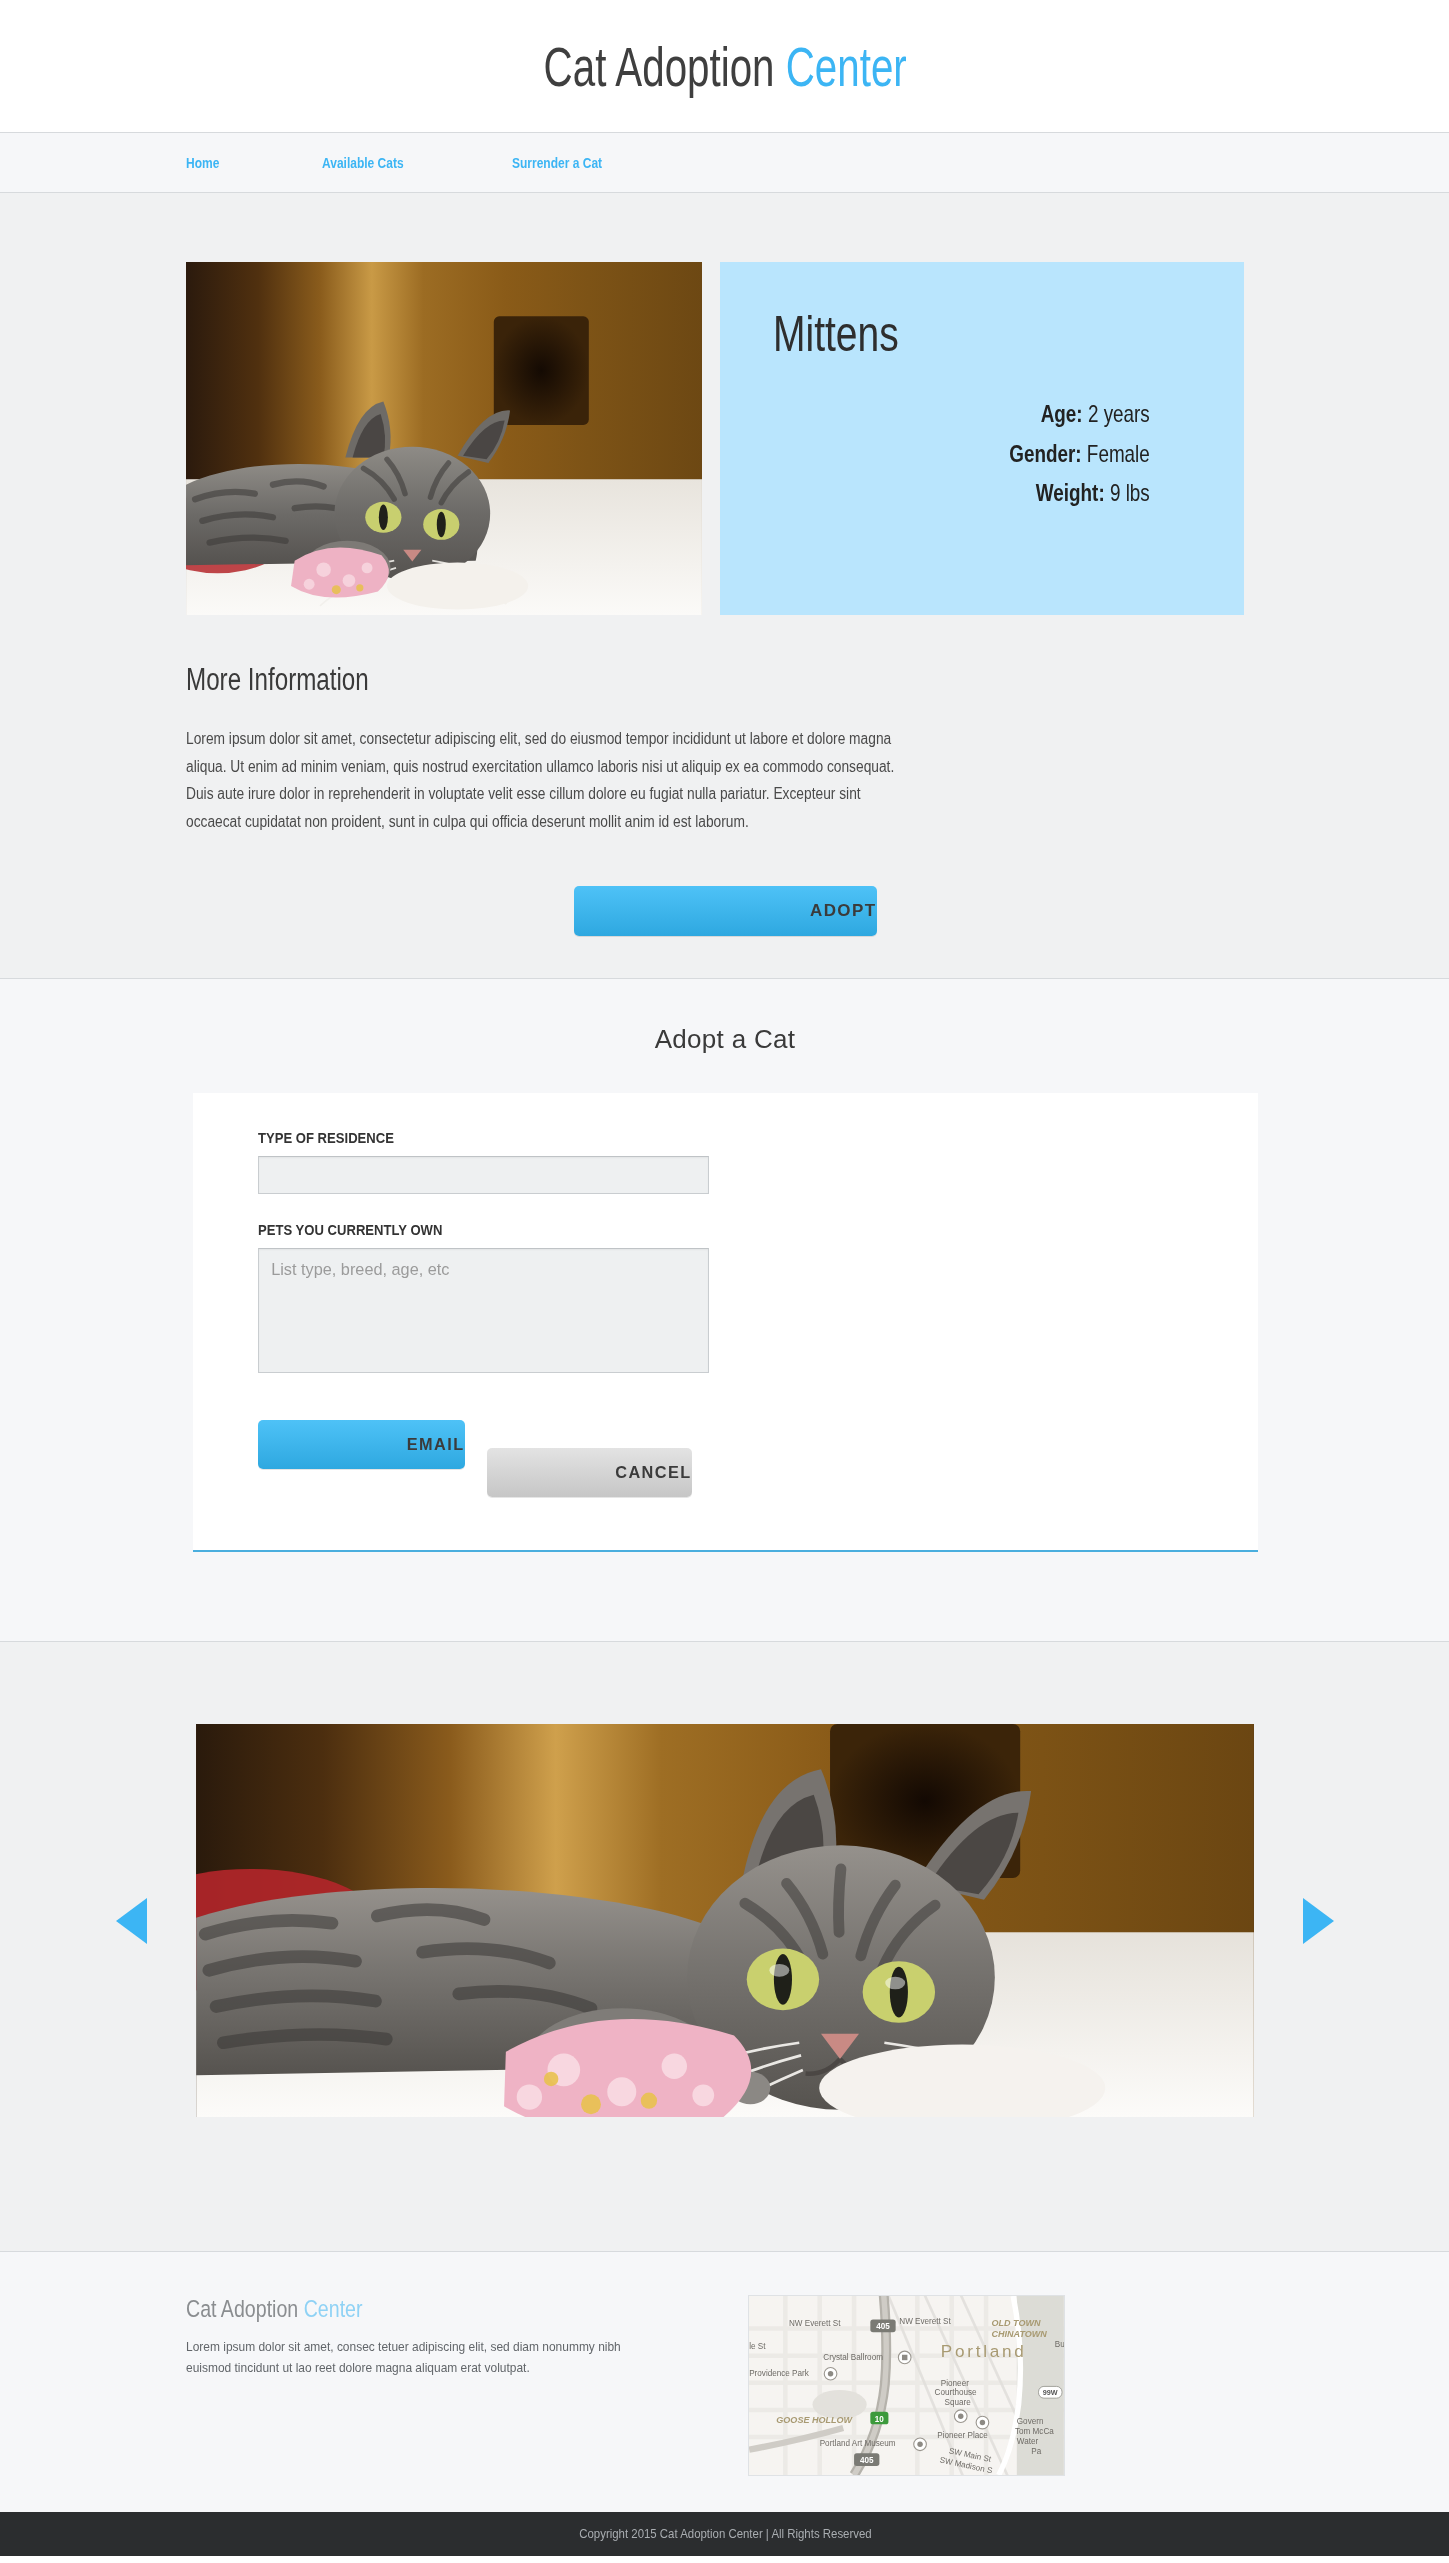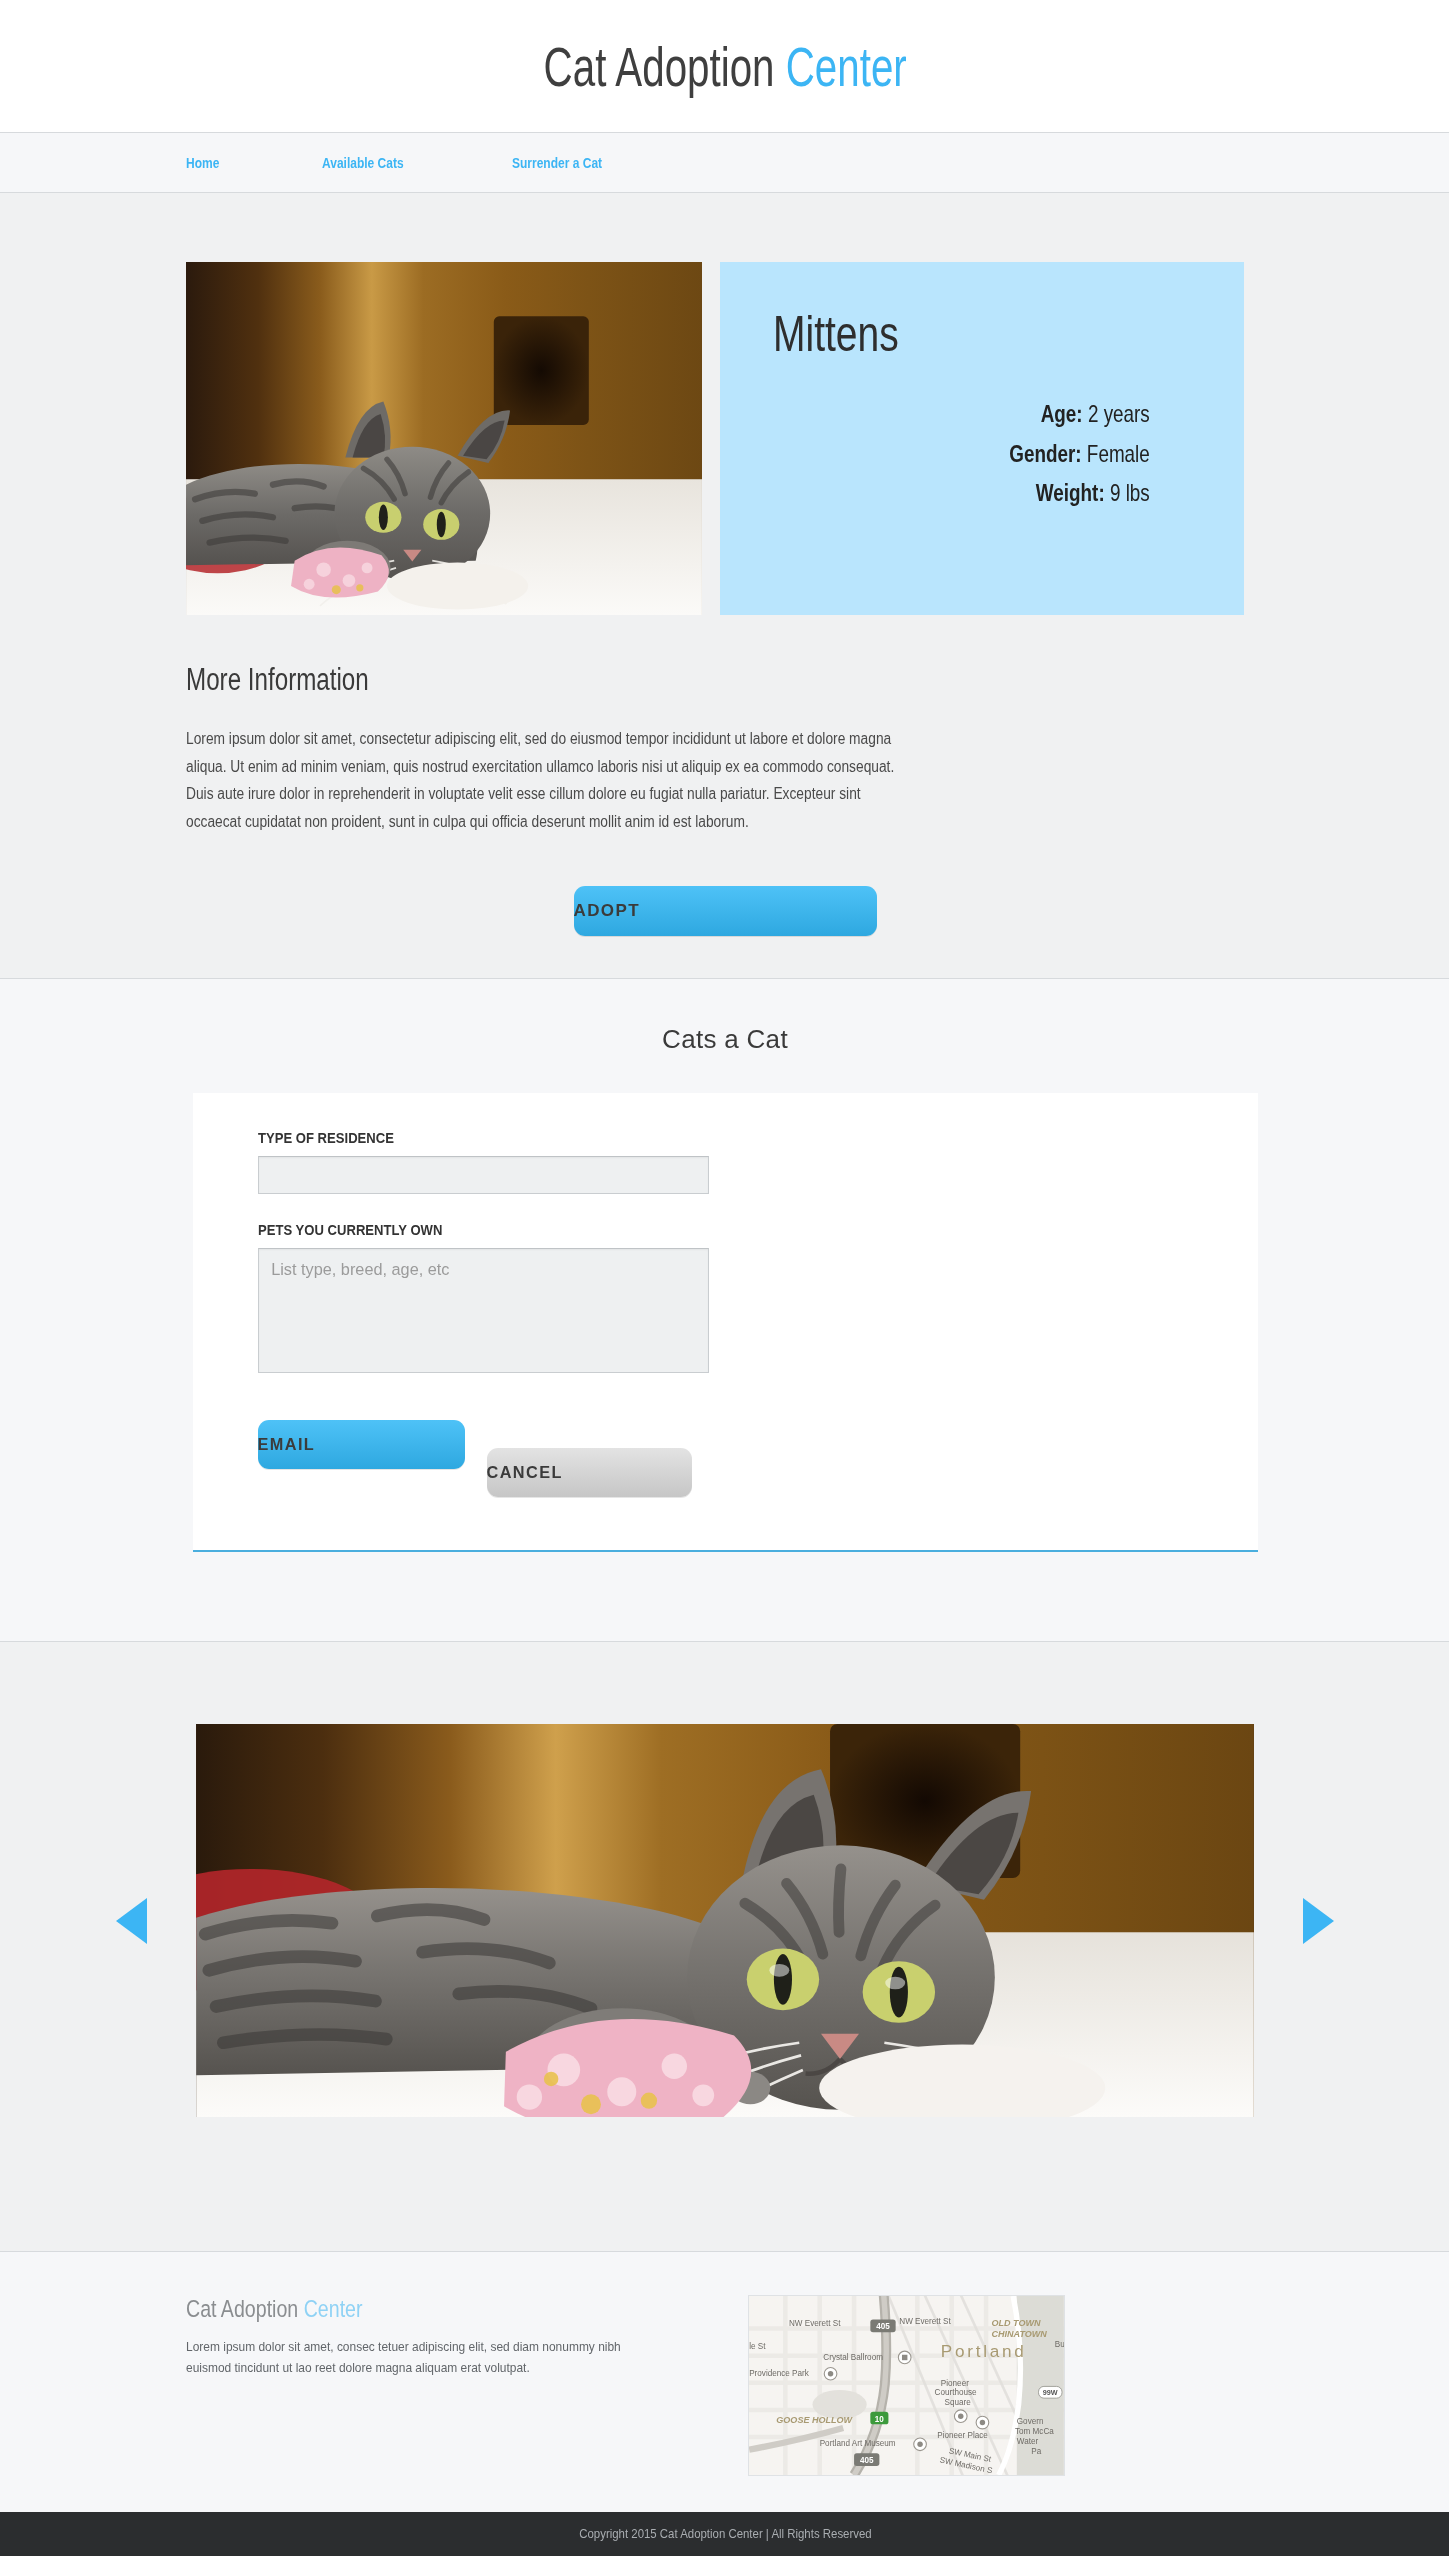--- a/index.html
+++ b/index.html
@@ -119,27 +119,27 @@
     line-height: 1.72;
     color: #4a4a4a;
     transform: scaleX(0.86);
     transform-origin: left top;
     text-align: left;
   }
 
   .adopt-wrap { margin-top: 51px; display: flex; justify-content: center; }
   .btn {
     border: none;
-    border-radius: 11px;
+    border-radius: 5px;
     font-family: "Liberation Sans", sans-serif;
     font-weight: 700;
     letter-spacing: 1.4px;
     color: #3b3b3b;
     cursor: pointer;
-    text-align: left;
+    text-align: right;
   }
   .btn-blue {
     background: linear-gradient(to bottom, #4ec2f7 0%, #2ea8e0 100%);
     box-shadow: 0 0.9px 0 rgba(0,0,0,0.10);
   }
   .btn-gray {
     background: linear-gradient(to bottom, #e3e3e3 0%, #c6c6c6 100%);
     box-shadow: 0 0.9px 0 rgba(0,0,0,0.10);
     margin-top: 28px;
   }
@@ -465,21 +465,21 @@
       <div class="more-heading">More Information</div>
       <div class="more-body">Lorem ipsum dolor sit amet, consectetur adipiscing elit, sed do eiusmod tempor incididunt ut labore et dolore magna aliqua. Ut enim ad minim veniam, quis nostrud exercitation ullamco laboris nisi ut aliquip ex ea commodo consequat. Duis aute irure dolor in reprehenderit in voluptate velit esse cillum dolore eu fugiat nulla pariatur. Excepteur sint occaecat cupidatat non proident, sunt in culpa qui officia deserunt mollit anim id est laborum.</div>
 
       <div class="adopt-wrap">
         <button class="btn btn-blue btn-adopt">ADOPT</button>
       </div>
     </div>
   </div>
 
   <div class="section-form">
-    <div class="form-title">Cats a Cat</div>
+    <div class="form-title">Adopt a Cat</div>
     <div class="wrap" style="width:1065px;">
       <div class="form-card">
 
 
         <div class="col">
           <div class="field-label">TYPE OF RESIDENCE</div>
           <input class="input-box" type="text" placeholder="" style="">
 
           <div class="field-label spacer">PETS YOU CURRENTLY OWN</div>
           <textarea class="textarea-box" placeholder="List type, breed, age, etc" style=""></textarea>

